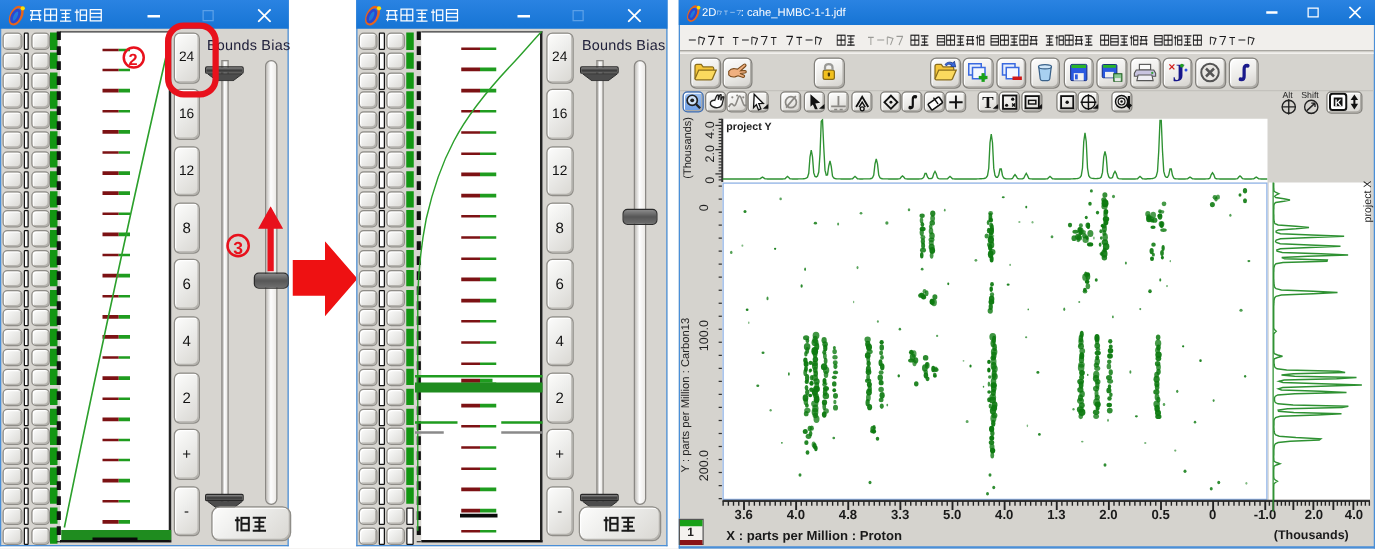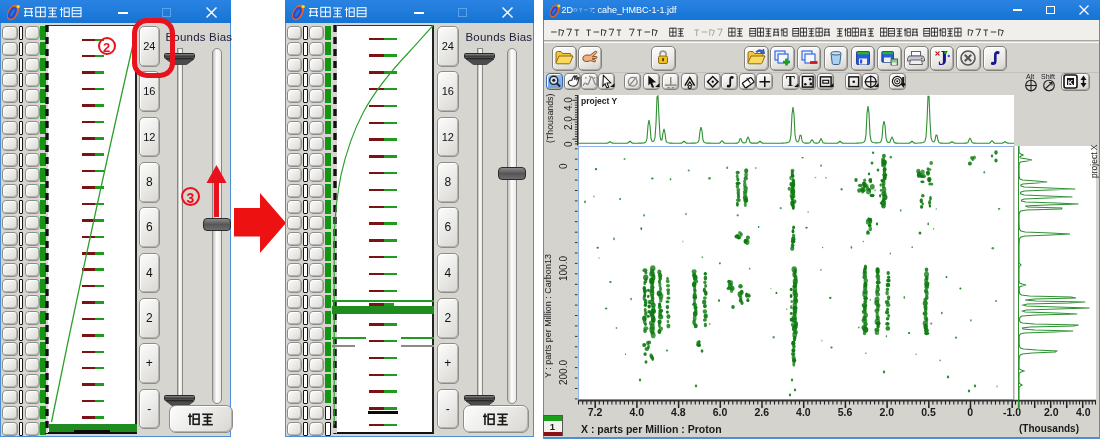--- a/index.html
+++ b/index.html
@@ -1286,27 +1286,27 @@
   </svg>
 <div class="abs" style="left:545px;top:142.5px;font-size:8.8px;color:#222;transform:rotate(-90deg);transform-origin:0 0;white-space:nowrap">(Thousands)</div>
 <div class="abs" style="left:563px;top:111px;font-size:10px;color:#222;transform:rotate(-90deg);transform-origin:0 0;white-space:nowrap">4.0</div>
 <div class="abs" style="left:563px;top:130px;font-size:10px;color:#222;transform:rotate(-90deg);transform-origin:0 0;white-space:nowrap">2.0</div>
 <div class="abs" style="left:563px;top:147px;font-size:10px;color:#222;transform:rotate(-90deg);transform-origin:0 0;white-space:nowrap">0</div>
 <div class="abs" style="left:581px;top:96px;font-size:8.5px;font-weight:bold;color:#222">project Y</div>
 <div class="abs" style="left:558px;top:169px;font-size:10px;color:#222;transform:rotate(-90deg);transform-origin:0 0;white-space:nowrap">0</div>
 <div class="abs" style="left:558px;top:281px;font-size:10px;color:#222;transform:rotate(-90deg);transform-origin:0 0;white-space:nowrap">100.0</div>
 <div class="abs" style="left:558px;top:385px;font-size:10px;color:#222;transform:rotate(-90deg);transform-origin:0 0;white-space:nowrap">200.0</div>
 <div class="abs" style="left:543px;top:378px;font-size:9px;color:#222;transform:rotate(-90deg);transform-origin:0 0;white-space:nowrap">Y : parts per Million : Carbon13</div>
-<div class="abs" style="left:583px;top:405.5px;width:24px;text-align:center;font-size:10.5px;font-weight:bold;color:#1a1a1a">7.2</div>
+<div class="abs" style="left:583px;top:405.5px;width:24px;text-align:center;font-size:10.5px;font-weight:bold;color:#1a1a1a">3.6</div>
 <div class="abs" style="left:624.7px;top:405.5px;width:24px;text-align:center;font-size:10.5px;font-weight:bold;color:#1a1a1a">4.0</div>
 <div class="abs" style="left:666.4px;top:405.5px;width:24px;text-align:center;font-size:10.5px;font-weight:bold;color:#1a1a1a">4.8</div>
-<div class="abs" style="left:708.1px;top:405.5px;width:24px;text-align:center;font-size:10.5px;font-weight:bold;color:#1a1a1a">6.0</div>
-<div class="abs" style="left:749.8px;top:405.5px;width:24px;text-align:center;font-size:10.5px;font-weight:bold;color:#1a1a1a">2.6</div>
+<div class="abs" style="left:708.1px;top:405.5px;width:24px;text-align:center;font-size:10.5px;font-weight:bold;color:#1a1a1a">3.3</div>
+<div class="abs" style="left:749.8px;top:405.5px;width:24px;text-align:center;font-size:10.5px;font-weight:bold;color:#1a1a1a">5.0</div>
 <div class="abs" style="left:791.4px;top:405.5px;width:24px;text-align:center;font-size:10.5px;font-weight:bold;color:#1a1a1a">4.0</div>
-<div class="abs" style="left:833.1px;top:405.5px;width:24px;text-align:center;font-size:10.5px;font-weight:bold;color:#1a1a1a">5.6</div>
+<div class="abs" style="left:833.1px;top:405.5px;width:24px;text-align:center;font-size:10.5px;font-weight:bold;color:#1a1a1a">1.3</div>
 <div class="abs" style="left:874.8px;top:405.5px;width:24px;text-align:center;font-size:10.5px;font-weight:bold;color:#1a1a1a">2.0</div>
 <div class="abs" style="left:916.5px;top:405.5px;width:24px;text-align:center;font-size:10.5px;font-weight:bold;color:#1a1a1a">0.5</div>
 <div class="abs" style="left:958.2px;top:405.5px;width:24px;text-align:center;font-size:10.5px;font-weight:bold;color:#1a1a1a">0</div>
 <div class="abs" style="left:1000px;top:405.5px;width:24px;text-align:center;font-size:10.5px;font-weight:bold;color:#1a1a1a">-1.0</div>
 <div class="abs" style="left:1039.2px;top:405.5px;width:24px;text-align:center;font-size:10.5px;font-weight:bold;color:#1a1a1a">2.0</div>
 <div class="abs" style="left:1071.2px;top:405.5px;width:24px;text-align:center;font-size:10.5px;font-weight:bold;color:#1a1a1a">4.0</div>
 <div class="abs" style="left:581px;top:422.5px;font-size:10.5px;font-weight:bold;color:#1a1a1a">X : parts per Million : Proton</div>
 <div class="abs" style="left:1016px;top:422.5px;width:66px;text-align:center;font-size:10px;font-weight:bold;color:#1a1a1a">(Thousands)</div>
 <div class="abs" style="left:1089px;top:178px;font-size:8.5px;color:#222;transform:rotate(-90deg);transform-origin:0 0;white-space:nowrap">project X</div>
 <div class="abs" style="left:542.5px;top:415px;width:20px;height:21px;background:#f4f2ef;border:1px solid #555"></div>

